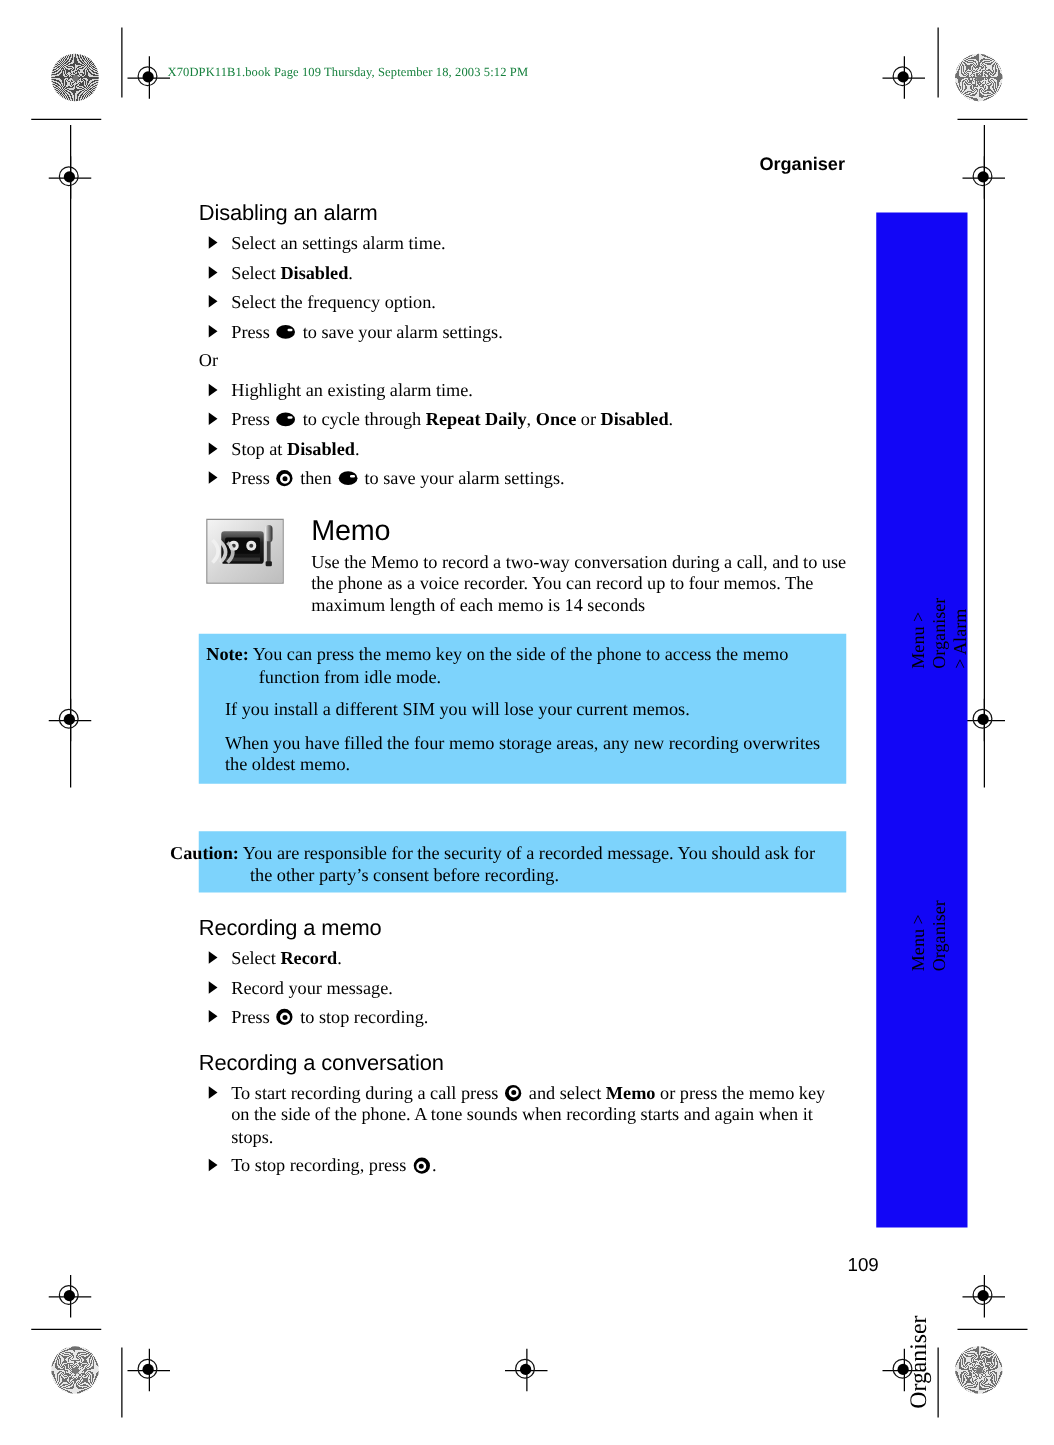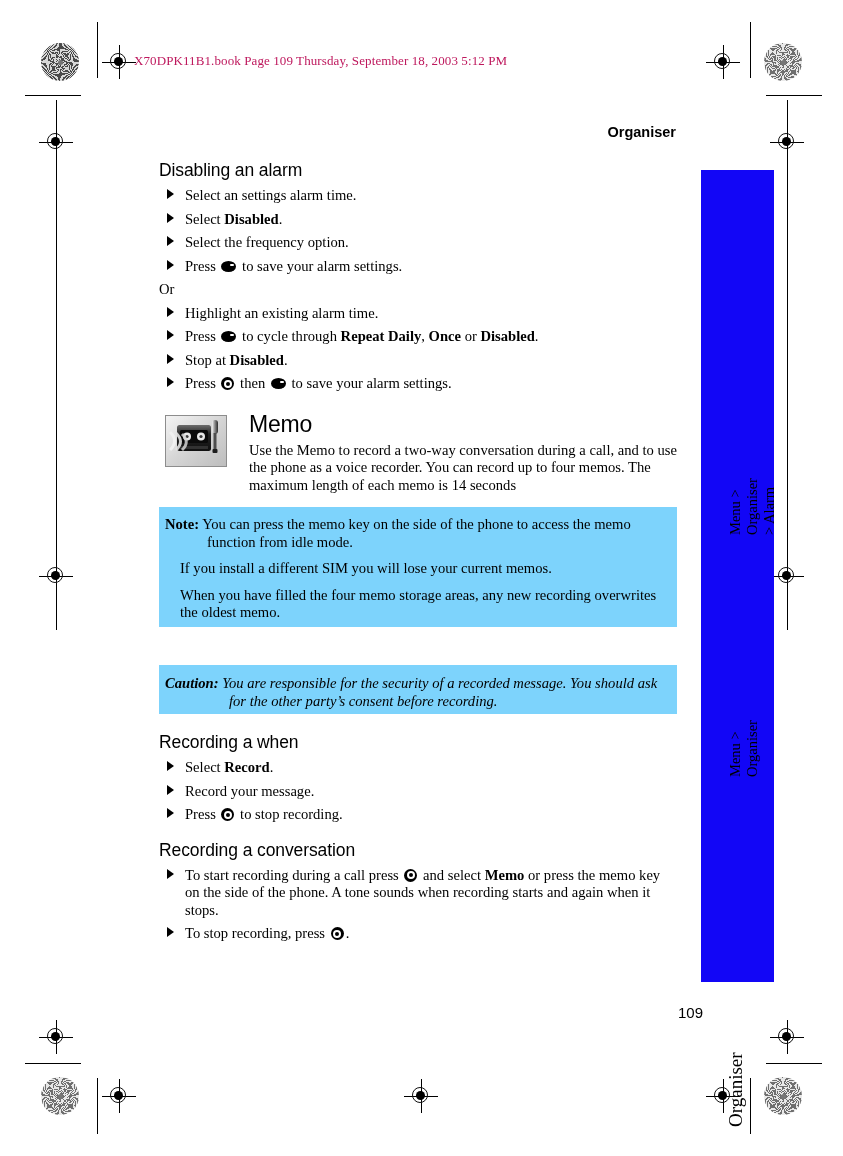--- a/index.html
+++ b/index.html
@@ -76,22 +76,22 @@
   }
   .crop-h { height: 1px; }
   .crop-v { width: 1px; }
 
   
   .slug {
     position: absolute;
     left: 134px;
     top: 53px;
     font-family: "Liberation Serif", serif;
-    font-size: 13px;
-    color: #be185d;
+    font-size: 10px;
+    color: #15803d;
     white-space: nowrap;
     letter-spacing: 0.1px;
   }
 
   
   .page {
     position: absolute;
     left: 0; top: 0;
     width: 843px; height: 1156px;
   }
@@ -248,23 +248,22 @@
     color: #000;
     padding-left: 21px;
     text-indent: 0;
   }
   .callout p.with-label {
     padding-left: 48px;
     text-indent: -42px;
   }
   .callout p:last-child { margin-bottom: 0; }
   .callout.caution p.with-label {
-    padding-left: 70px;
+    padding-left: 41px;
     text-indent: -64px;
-    font-style: italic;
   }
   .callout.caution p { padding-left: 70px; }
   .callout .lbl { font-weight: bold; }
 
   .note-box { margin-top: 13px; width: 518px; height: 120px; }
   .caution-box { margin-top: 38px; width: 518px; height: 49px; padding-top: 10px; }
 
   
   .tab-col {
     position: absolute;
@@ -493,21 +492,21 @@
     <div class="callout note-box">
       <p class="with-label"><span class="lbl">Note:</span> <span>You can press the memo key on the side of the phone to access the memo function from idle mode.</span></p>
       <p>If you install a different SIM you will lose your current memos.</p>
       <p>When you have filled the four memo storage areas, any new recording overwrites the oldest memo.</p>
     </div>
 
     <div class="callout caution caution-box">
       <p class="with-label"><span class="lbl">Caution:</span> <span>You are responsible for the security of a recorded message. You should ask for the other party’s consent before recording.</span></p>
     </div>
 
-    <h2 class="sec" style="margin-top:18px;">Recording a when</h2>
+    <h2 class="sec" style="margin-top:18px;">Recording a memo</h2>
     <ul class="steps">
       <li>
         <span class="bullet"></span>
         <span>Select </span><b>Record</b><span>.</span>
       </li>
       <li>
         <span class="bullet"></span>
         <span>Record your message.</span>
       </li>
       <li>

